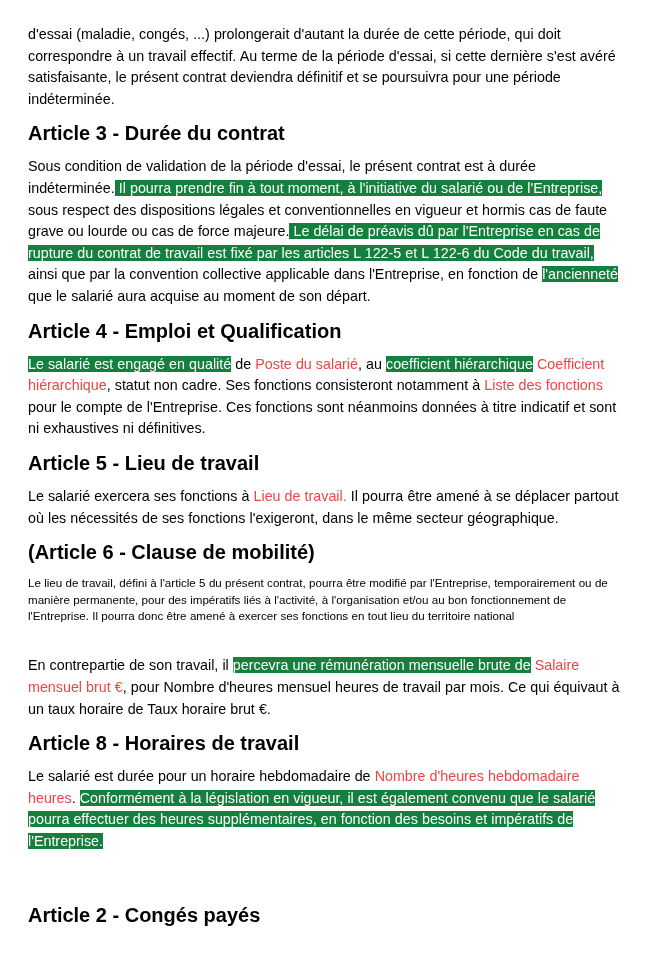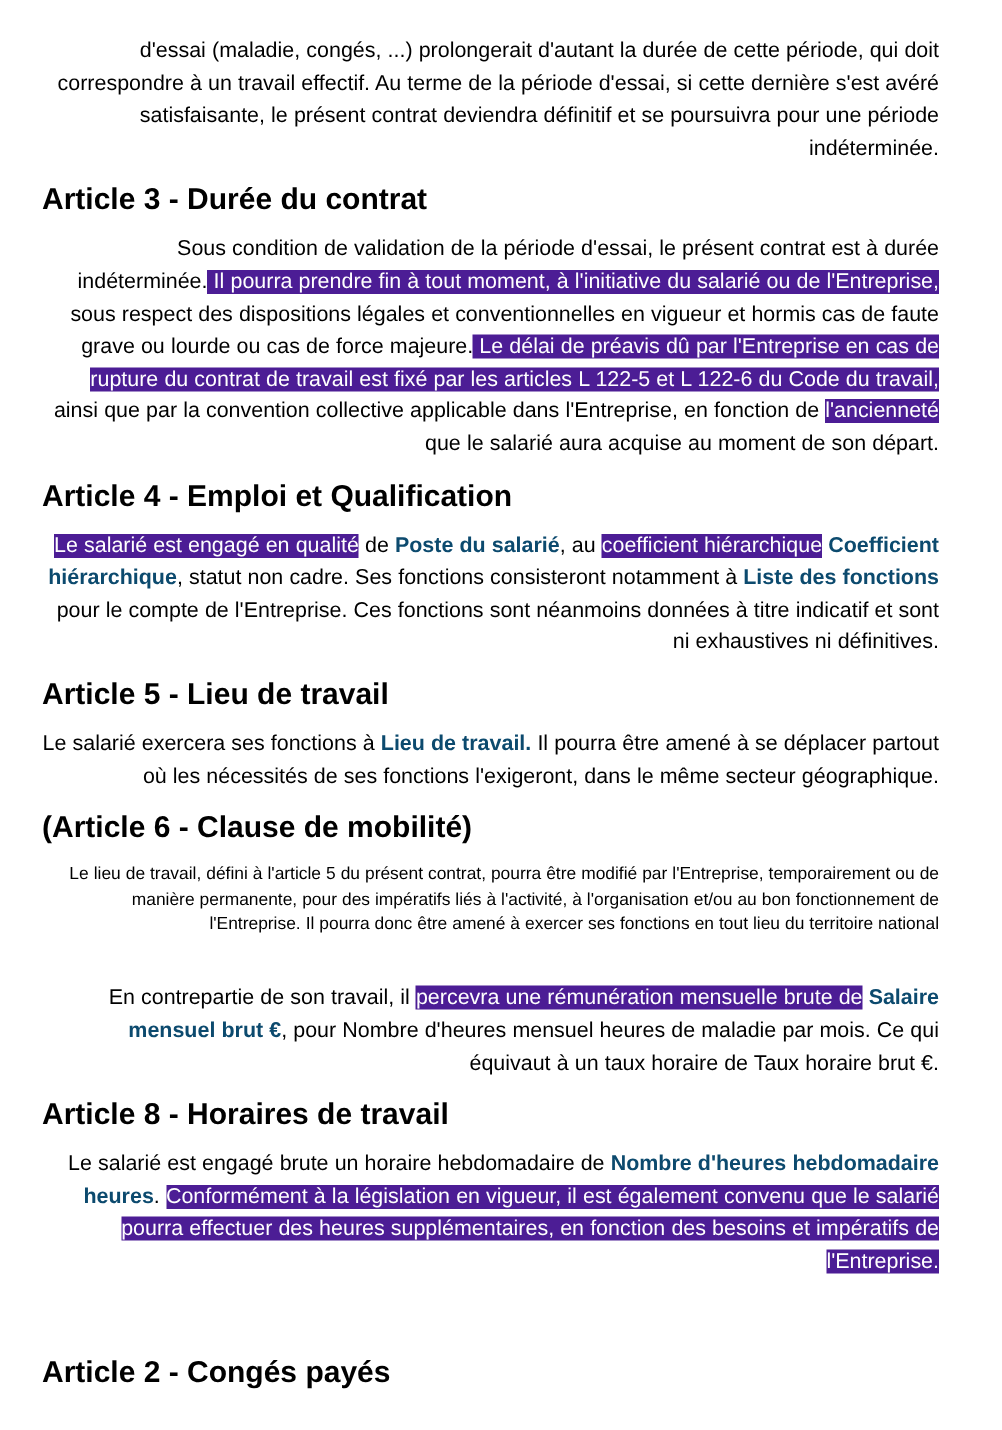--- a/index.html
+++ b/index.html
@@ -18,44 +18,44 @@
     box-sizing: border-box;
     width: 668px;
     height: 953px;
     padding: 24px 42px 0 28px;
     background: #ffffff;
   }
   p {
     margin: 0;
     font-size: 14.3px;
     line-height: 21.6px;
-    text-align: right;
+    text-align: left;
     word-spacing: 0.1px;
   }
   .body-par {
     margin-bottom: 13px;
   }
   h2.heading {
     margin: 0 0 12px 0;
     font-size: 20px;
     line-height: 21px;
     font-weight: bold;
   }
   .small-par {
     font-size: 11.6px;
     line-height: 16.4px;
     margin-bottom: 31px;
   }
   .hl {
-    background: #4c1d95;
+    background: #15803d;
     color: #ffffff;
   }
   .kw {
-    color: #0c4a6e;
-    font-weight: bold;
+    color: #ef4444;
+    font-weight: normal;
   }
   .spacer-par {
     height: 40px;
   }
 </style>
 </head>
 <body>
 
 <div class="page">
 
@@ -66,22 +66,22 @@
 
   <h2 class="heading">Article 4 - Emploi et Qualification</h2>
   <p class="body-par"><span class="hl">Le salarié est engagé en qualité</span><span> de </span><span class="kw">Poste du salarié</span><span>, au </span><span class="hl">coefficient hiérarchique</span><span> </span><span class="kw">Coefficient hiérarchique</span><span>, statut non cadre.  Ses fonctions consisteront notamment à </span><span class="kw">Liste des fonctions</span><span> pour le compte de l'Entreprise.  Ces fonctions sont néanmoins données à titre indicatif et sont ni exhaustives ni définitives.</span></p>
 
   <h2 class="heading">Article 5 - Lieu de travail</h2>
   <p class="body-par"><span>Le salarié exercera ses fonctions à </span><span class="kw">Lieu de travail.</span><span> Il pourra être amené à se déplacer partout où les nécessités de ses fonctions l'exigeront, dans le même secteur géographique.</span></p>
 
   <h2 class="heading">(Article 6 - Clause de mobilité)</h2>
   <p class="small-par"><span>Le lieu de travail, défini à l'article 5 du présent contrat, pourra être modifié par l'Entreprise, temporairement ou de manière permanente, pour des impératifs liés à l'activité, à l'organisation et/ou au bon fonctionnement de l'Entreprise. Il pourra donc être amené à exercer ses fonctions en tout lieu du territoire national</span></p>
 
-  <p class="body-par"><span>En contrepartie de son travail, il </span><span class="hl">percevra une rémunération mensuelle brute de</span><span> </span><span class="kw">Salaire mensuel brut €</span><span>, pour Nombre d'heures mensuel heures de maladie par mois. Ce qui équivaut à un taux horaire de Taux horaire brut €.</span></p>
+  <p class="body-par"><span>En contrepartie de son travail, il </span><span class="hl">percevra une rémunération mensuelle brute de</span><span> </span><span class="kw">Salaire mensuel brut €</span><span>, pour Nombre d'heures mensuel heures de travail par mois. Ce qui équivaut à un taux horaire de Taux horaire brut €.</span></p>
 
   <h2 class="heading">Article 8 - Horaires de travail</h2>
-  <p class="body-par"><span>Le salarié est engagé brute un horaire hebdomadaire de </span><span class="kw">Nombre d'heures hebdomadaire heures</span><span>.  </span><span class="hl">Conformément à la législation en vigueur, il est également convenu que le salarié pourra effectuer des heures supplémentaires, en fonction des besoins et impératifs de l'Entreprise.</span></p>
+  <p class="body-par"><span>Le salarié est durée pour un horaire hebdomadaire de </span><span class="kw">Nombre d'heures hebdomadaire heures</span><span>.  </span><span class="hl">Conformément à la législation en vigueur, il est également convenu que le salarié pourra effectuer des heures supplémentaires, en fonction des besoins et impératifs de l'Entreprise.</span></p>
 
   <div class="spacer-par"></div>
 
   <h2 class="heading">Article 2 - Congés payés</h2>
 
 </div>
 
 </body></html>

